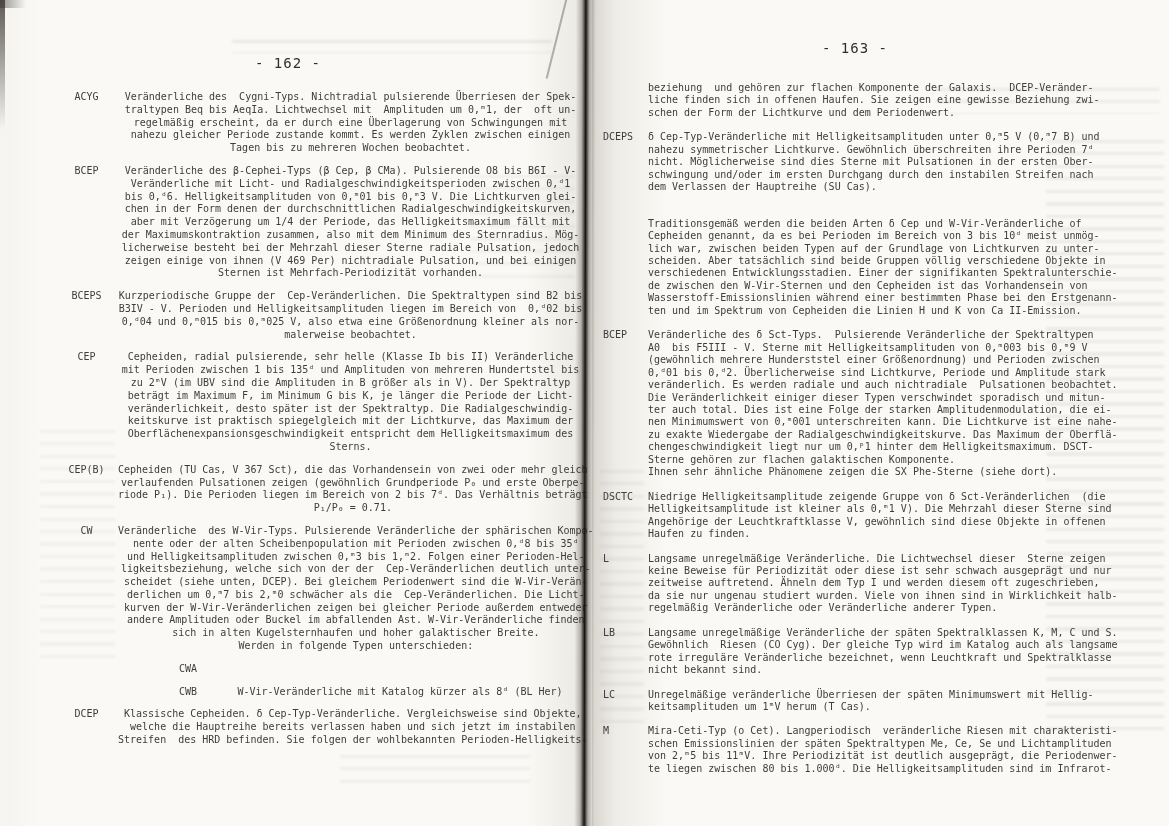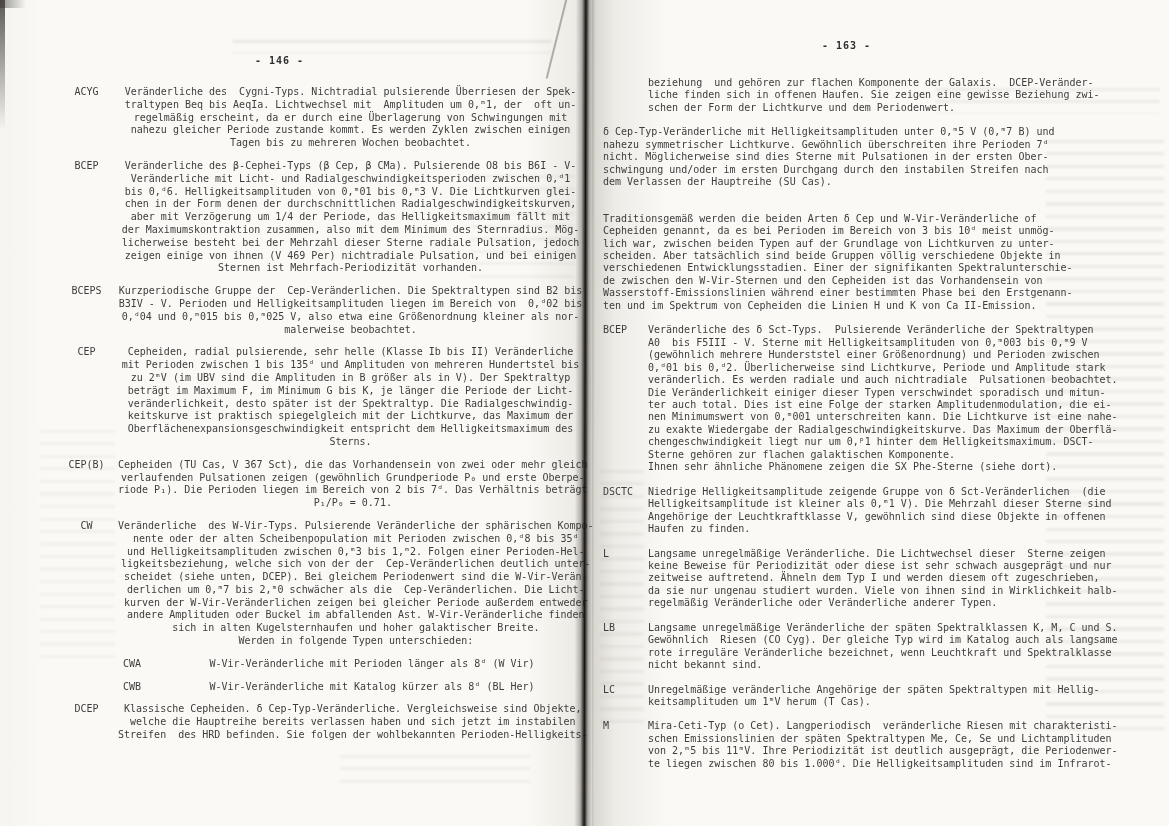--- a/index.html
+++ b/index.html
@@ -12,30 +12,30 @@
   .page { position:absolute; top:0; bottom:0; box-sizing:border-box; }
   .page-left {
     left:8px; width:575px; padding:55px 0 0 47px;
     background:linear-gradient(90deg,#f5f4f0 0%,#faf9f5 6%,#faf9f5 90%,#eceae4 99%);
   }
   .page-right {
     left:592px; width:577px; padding:40px 0 0 11px;
     background:linear-gradient(90deg,#d8d5cf 0%,#eeece7 4%,#faf9f5 13%,#faf9f5 100%);
   }
   .page-number {
-    font-size:10px; font-weight:bold; letter-spacing:1px; color:#2e2e2e;
+    font-size:14px; font-weight:normal; letter-spacing:1px; color:#2e2e2e;
     white-space:pre;
   }
   .page-left  .page-number { margin:0 0 20px 200px; }
   .page-right .page-number { margin:0 0 26px 219px; }
 
   .entry { display:grid; margin-bottom:10px; }
   .page-left  .entry { grid-template-columns:63px 1fr; }
   .page-right .entry { grid-template-columns:45px 1fr; margin-bottom:12px; }
-  .entry.sub { margin-left:48px; grid-template-columns:58px 1fr !important; }
+  .entry.sub { margin-left:104px; grid-template-columns:58px 1fr !important; }
 
   .entry-label, .para {
     font-size:10px; font-weight:normal; letter-spacing:0;
   }
   .page-left  .para, .page-left  .entry-label { line-height:12.8px;text-align:center; }
   .page-right .para, .page-right .entry-label { line-height:12.45px; }
   .para { white-space:pre; }
   .para + .para { margin-top:24px; }
 
   
@@ -71,21 +71,21 @@
   .b5 { left:1046px; top:140px; width:118px; height:590px; opacity:.09; }
   .b6 { left:600px;  top:470px; width:44px;  height:260px; opacity:.07; }
   .b7 { left:935px;  top:88px;  width:225px; height:26px;  opacity:.08; }
 </style>
 </head>
 <body>
 
 <div class="canvas">
 
   <div class="page page-left">
-    <div class="page-number">- 146 -</div>
+    <div class="page-number">- 162 -</div>
     <div>
         <div class="entry">
     <div class="entry-label">ACYG</div>
     <div class="entry-body">
             <div class="para">Veränderliche des  Cygni-Typs. Nichtradial pulsierende Überriesen der Spek-
 traltypen Beq bis AeqIa. Lichtwechsel mit  Amplituden um 0,ᵐ1, der  oft un-
 regelmäßig erscheint, da er durch eine Überlagerung von Schwingungen mit
 nahezu gleicher Periode zustande kommt. Es werden Zyklen zwischen einigen
 Tagen bis zu mehreren Wochen beobachtet.</div>
           </div>
@@ -145,23 +145,20 @@
 scheidet (siehe unten, DCEP). Bei gleichem Periodenwert sind die W-Vir-Verän-
 derlichen um 0,ᵐ7 bis 2,ᵐ0 schwächer als die  Cep-Veränderlichen. Die Licht-
 kurven der W-Vir-Veränderlichen zeigen bei gleicher Periode außerdem entweder
 andere Amplituden oder Buckel im abfallenden Ast. W-Vir-Veränderliche finden
 sich in alten Kugelsternhaufen und hoher galaktischer Breite.
 Werden in folgende Typen unterschieden:</div>
           </div>
   </div>
         <div class="entry sub">
     <div class="entry-label">CWA</div>
-    <div class="entry-body">
-            <div class="para">W-Vir-Veränderliche mit Perioden länger als 8ᵈ (W Vir)</div>
-          </div>
   </div>
         <div class="entry sub">
     <div class="entry-label">CWB</div>
     <div class="entry-body">
             <div class="para">W-Vir-Veränderliche mit Katalog kürzer als 8ᵈ (BL Her)</div>
           </div>
   </div>
         <div class="entry">
     <div class="entry-label">DCEP</div>
     <div class="entry-body">
@@ -178,20 +175,21 @@
     <div>
         <div class="entry">
     <div class="entry-label"></div>
     <div class="entry-body">
             <div class="para">beziehung  und gehören zur flachen Komponente der Galaxis.  DCEP-Veränder-
 liche finden sich in offenen Haufen. Sie zeigen eine gewisse Beziehung zwi-
 schen der Form der Lichtkurve und dem Periodenwert.</div>
           </div>
   </div>
         <div class="entry">
+    <div class="entry-label">DCEPS</div>
     <div class="entry-body">
             <div class="para">δ Cep-Typ-Veränderliche mit Helligkeitsamplituden unter 0,ᵐ5 V (0,ᵐ7 B) und
 nahezu symmetrischer Lichtkurve. Gewöhnlich überschreiten ihre Perioden 7ᵈ
 nicht. Möglicherweise sind dies Sterne mit Pulsationen in der ersten Ober-
 schwingung und/oder im ersten Durchgang durch den instabilen Streifen nach
 dem Verlassen der Hauptreihe (SU Cas).</div>
             <div class="para">Traditionsgemäß werden die beiden Arten δ Cep und W-Vir-Veränderliche of
 Cepheiden genannt, da es bei Perioden im Bereich von 3 bis 10ᵈ meist unmög-
 lich war, zwischen beiden Typen auf der Grundlage von Lichtkurven zu unter-
 scheiden. Aber tatsächlich sind beide Gruppen völlig verschiedene Objekte in
@@ -242,21 +240,21 @@
     <div class="entry-body">
             <div class="para">Langsame unregelmäßige Veränderliche der späten Spektralklassen K, M, C und S.
 Gewöhnlich  Riesen (CO Cyg). Der gleiche Typ wird im Katalog auch als langsame
 rote irreguläre Veränderliche bezeichnet, wenn Leuchtkraft und Spektralklasse
 nicht bekannt sind.</div>
           </div>
   </div>
         <div class="entry">
     <div class="entry-label">LC</div>
     <div class="entry-body">
-            <div class="para">Unregelmäßige veränderliche Angehörige der späten Spektraltypen mit Hellig-
+            <div class="para">Unregelmäßige veränderliche Überriesen der späten Minimumswert mit Hellig-
 keitsamplituden um 1ᵐV herum (T Cas).</div>
           </div>
   </div>
         <div class="entry">
     <div class="entry-label">M</div>
     <div class="entry-body">
             <div class="para">Mira-Ceti-Typ (o Cet). Langperiodisch  veränderliche Riesen mit charakteristi-
 schen Emissionslinien der späten Spektraltypen Me, Ce, Se und Lichtamplituden
 von 2,ᵐ5 bis 11ᵐV. Ihre Periodizität ist deutlich ausgeprägt, die Periodenwer-
 te liegen zwischen 80 bis 1.000ᵈ. Die Helligkeitsamplituden sind im Infrarot-</div>

